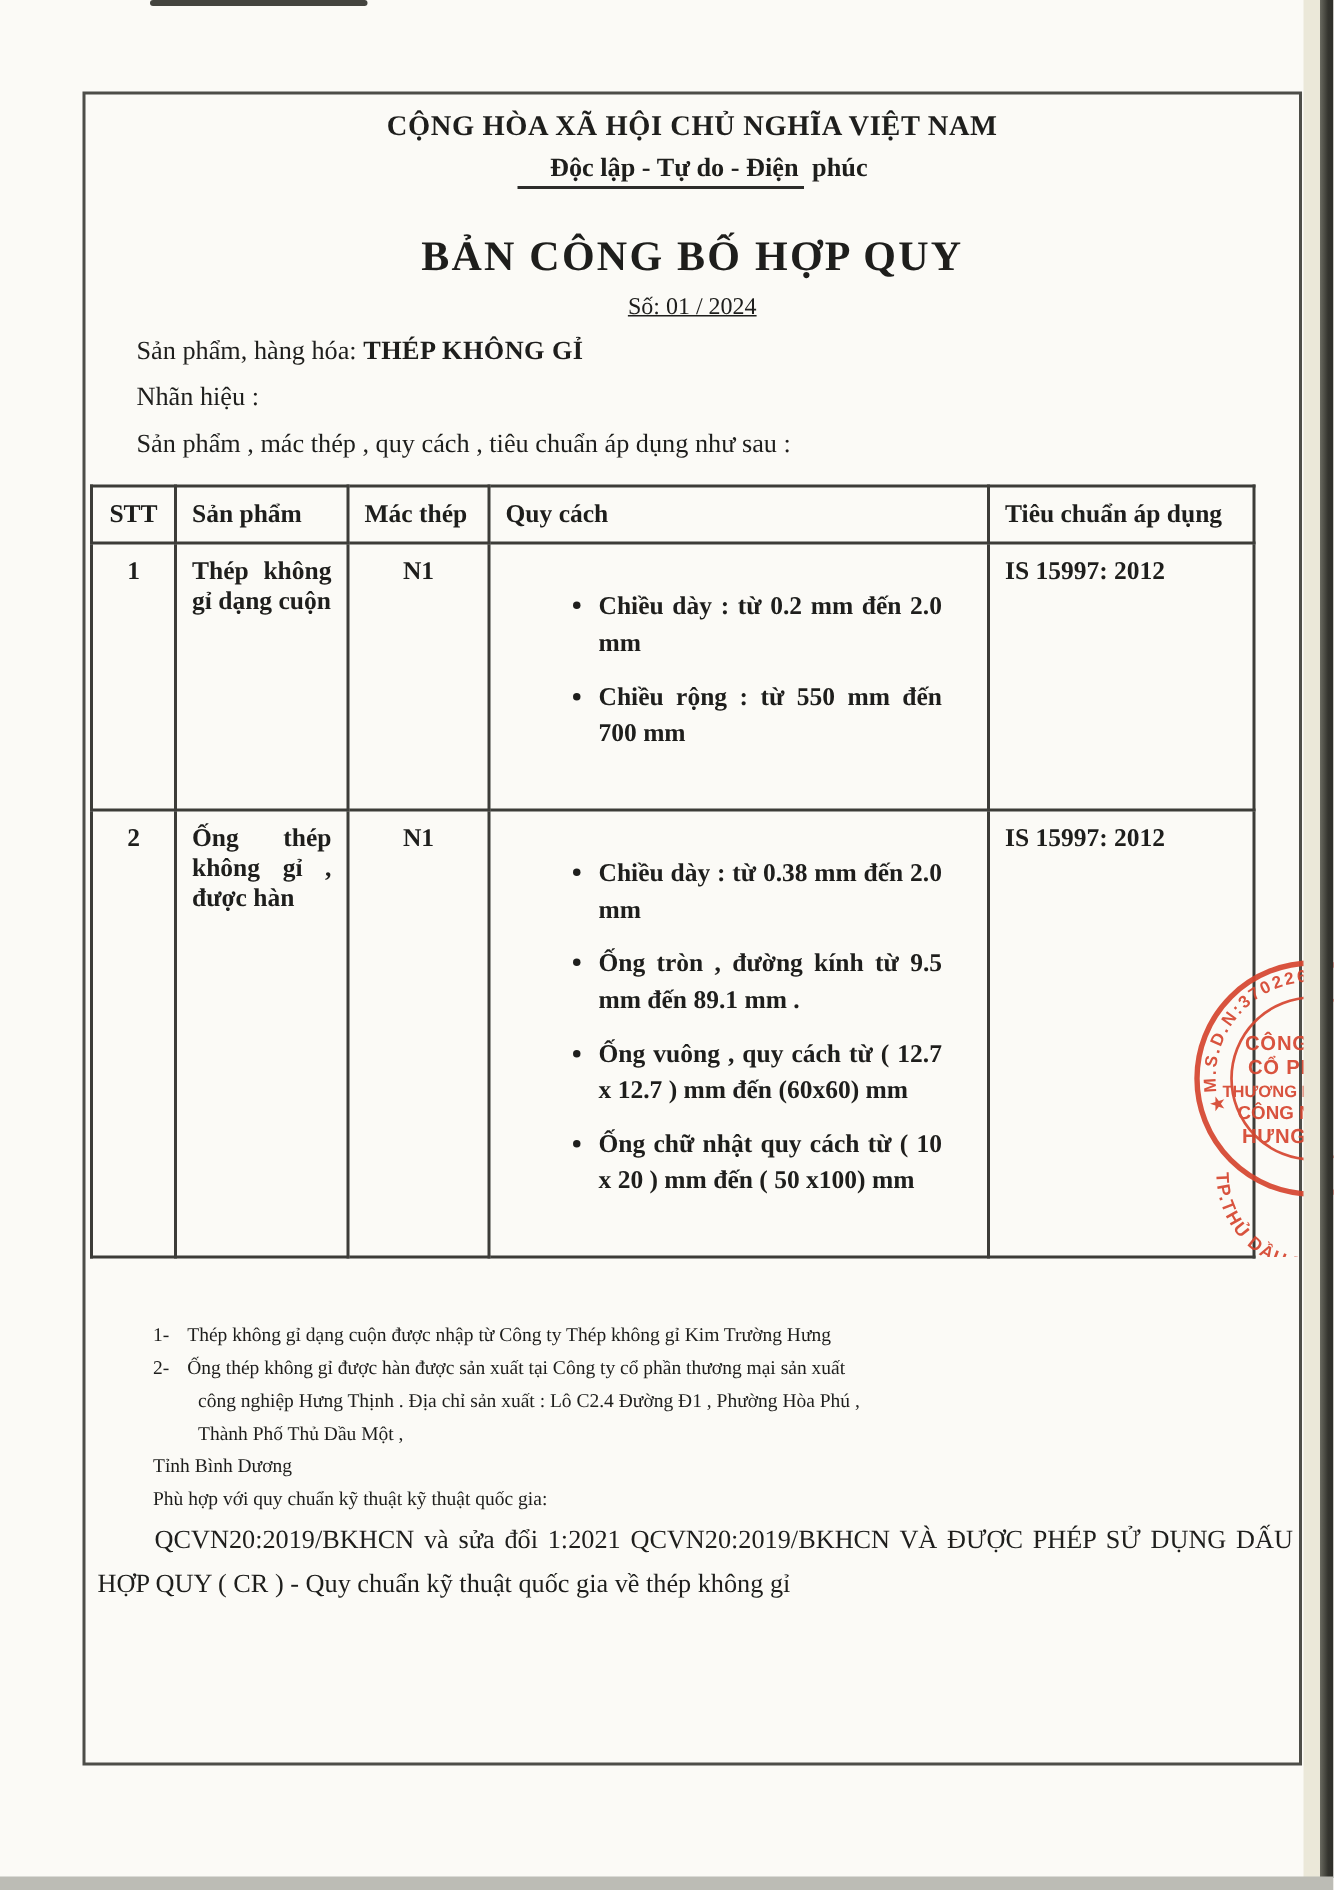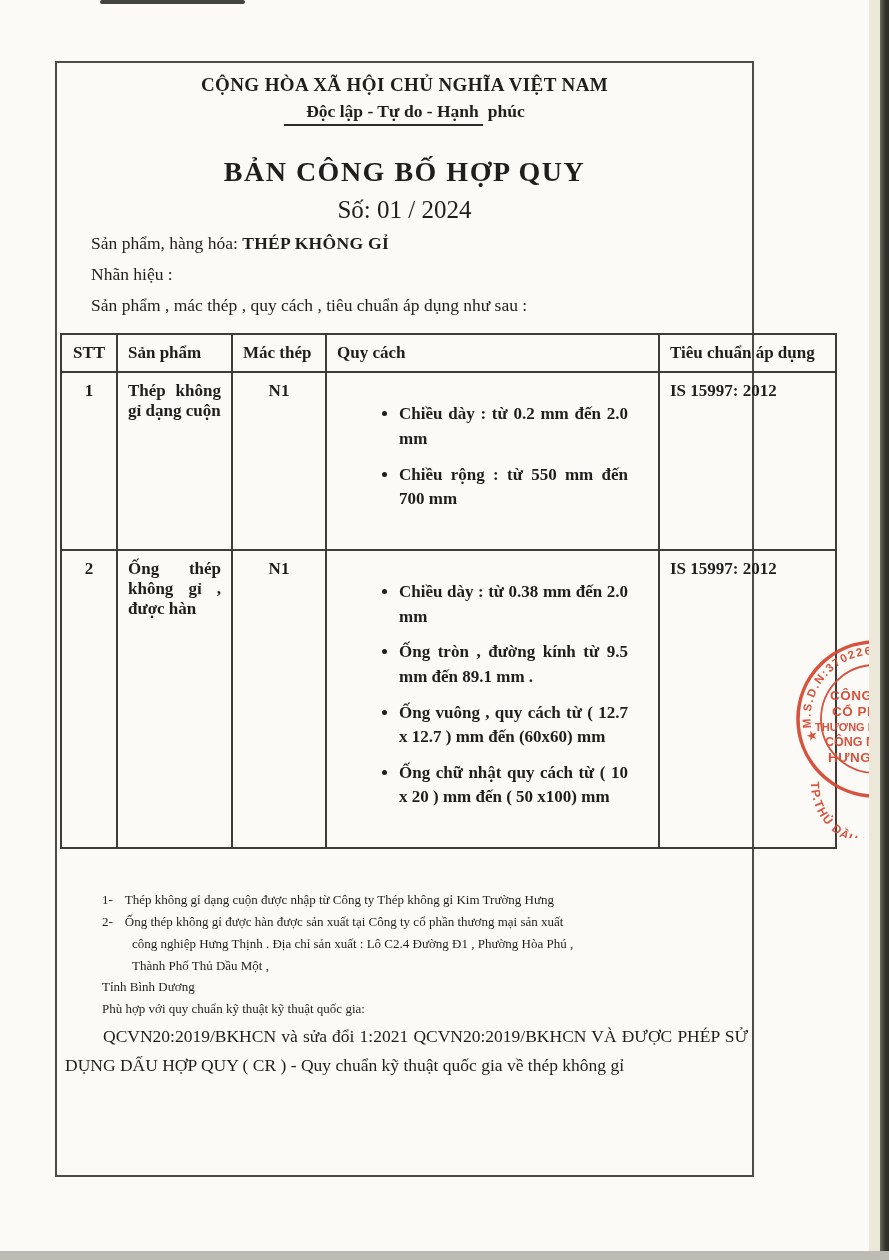--- a/index.html
+++ b/index.html
@@ -7,21 +7,21 @@
     width: 889px; height: 1260px;
     overflow: hidden;
     background: #fbfaf6;
     font-family: "Liberation Serif", "DejaVu Serif", serif;
     color: #1e1e1c;
     position: relative;
   }
   .page-border {
     position: absolute;
     left: 55px; top: 61px;
-    width: 699px; height: 1116px;
+    width: 813px; height: 1116px;
     border: 2px solid #4d4d48;
     box-sizing: border-box;
     background: transparent;
   }
   
   .hdr { text-align: center; }
   .national-title {
     margin-top: 11px;
     font-size: 19px; font-weight: bold; letter-spacing: 0.4px;
   }
@@ -29,21 +29,21 @@
   .motto-underline {
     display: inline-block;
     border-bottom: 2.5px solid #2c2c2a;
     padding: 0 4px 2px 22px;
   }
   .motto-tail { padding-left: 5px; }
   .doc-title {
     margin-top: 30px;
     font-size: 28px; font-weight: bold; letter-spacing: 1.5px;
   }
-  .doc-number { margin-top: 8px; font-size: 25px; }
+  .doc-number { margin-top: 8px; font-size: 16px; text-decoration: underline; }
   
   .org-block {
     margin-top: 15px;
     padding: 0 28px 0 25px;
     font-size: 17.5px; line-height: 1.67;
   }
   .product-block {
     margin-top: 4px;
     padding: 0 28px 0 34px;
     font-size: 17.5px; line-height: 1.78;
@@ -127,21 +127,21 @@
     background: #bcbcb5;
   }
 </style>
 </head>
 <body>
 
 <div class="page-border">
 
   <div class="hdr">
     <div class="national-title">CỘNG HÒA XÃ HỘI CHỦ NGHĨA VIỆT NAM</div>
-    <div class="motto-wrap"><span class="motto-underline">Độc lập - Tự do - Hạnh</span><span class="motto-tail">phúc</span></div>
+    <div class="motto-wrap"><span class="motto-underline">Độc lập - Tự do - Điện</span><span class="motto-tail">phúc</span></div>
     <div class="doc-title">BẢN CÔNG BỐ HỢP QUY</div>
     <div class="doc-number">Số: 01 / 2024</div>
   </div>
 
 
   <div class="product-block">
     <div><span>Sản phẩm, hàng hóa:</span>&nbsp;<span class="product-name">THÉP KHÔNG GỈ</span></div>
     <div>Nhãn hiệu :</div>
     <div>Sản phẩm , mác thép , quy cách , tiêu chuẩn áp dụng như sau :</div>
   </div>

